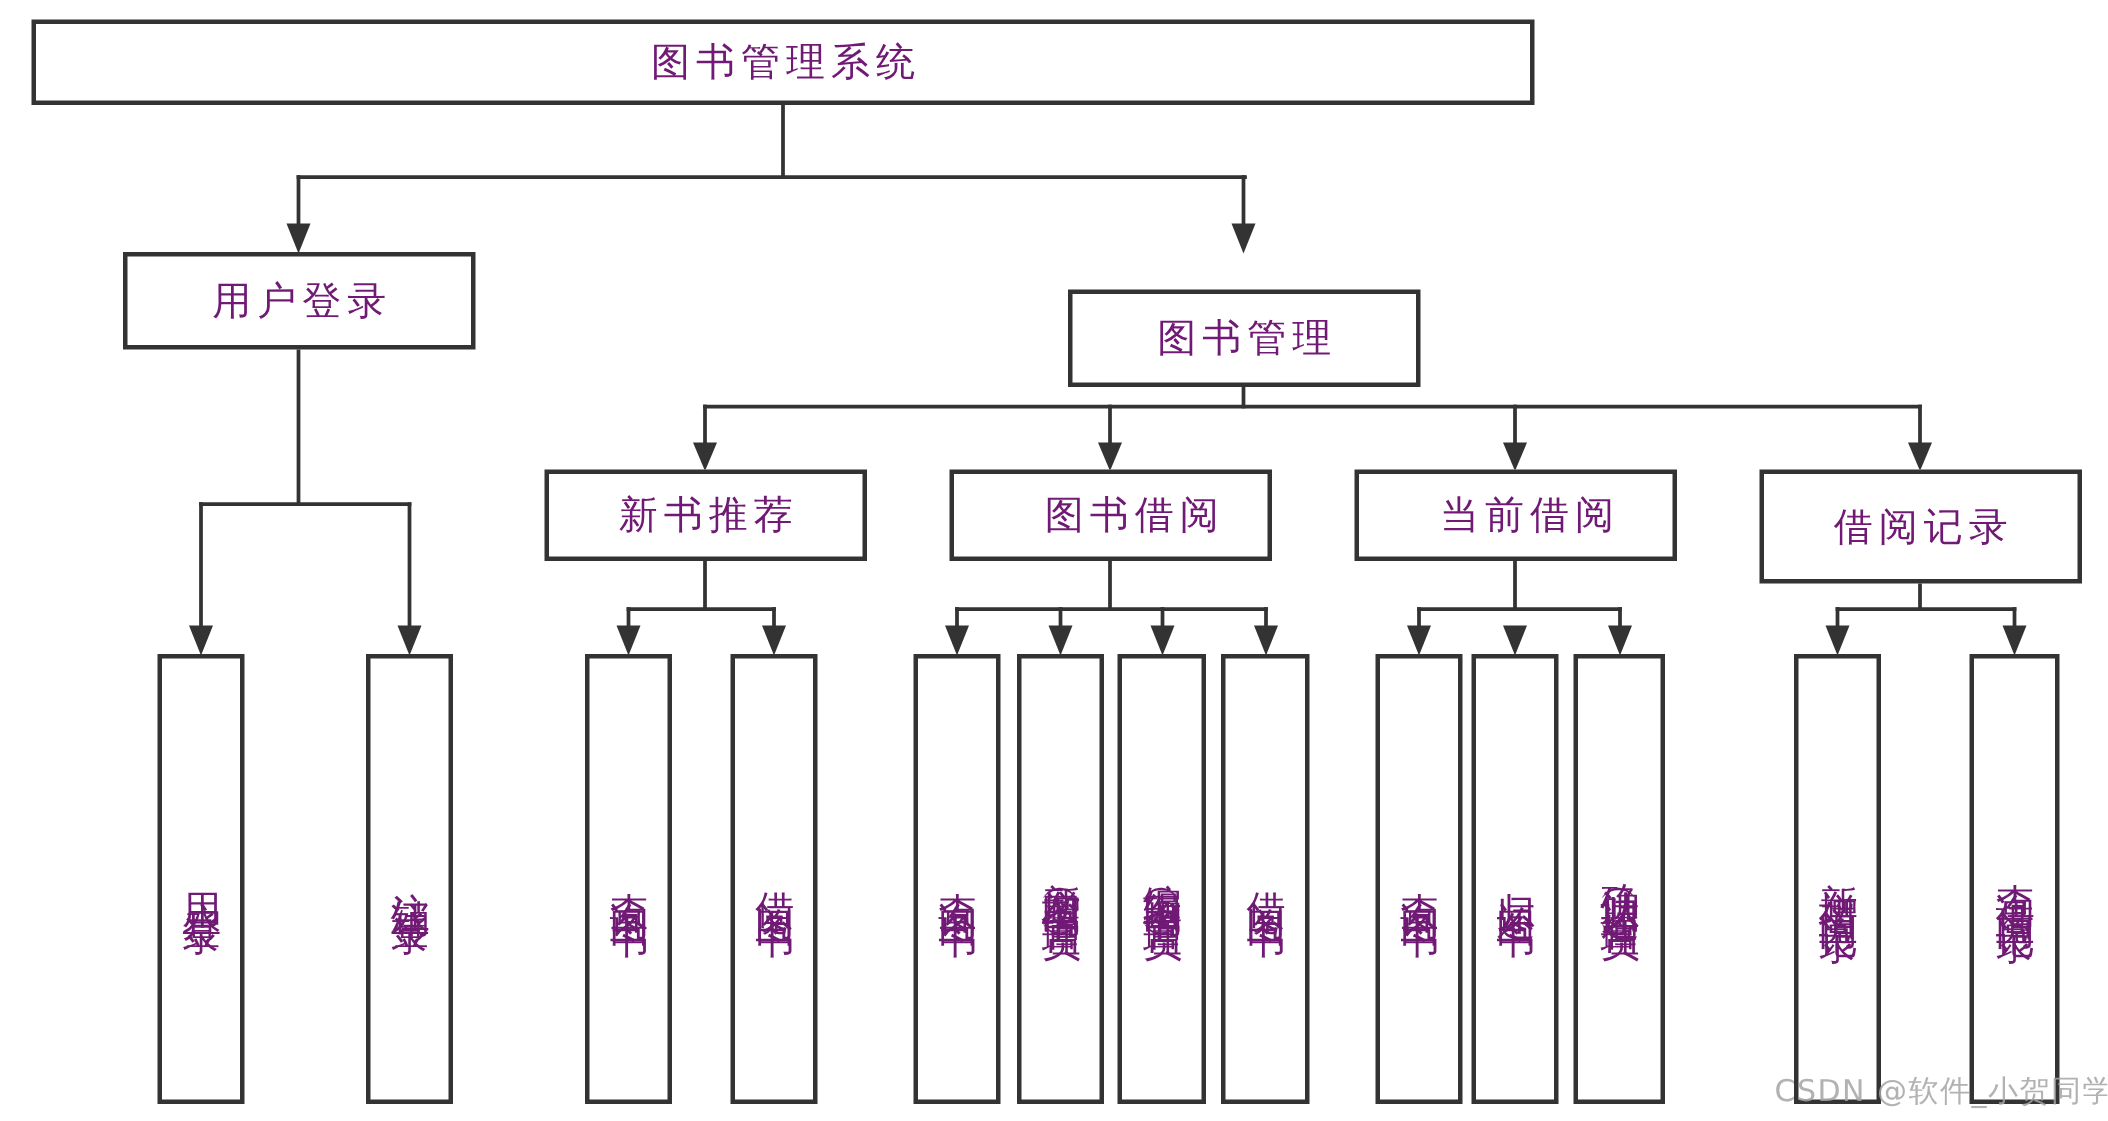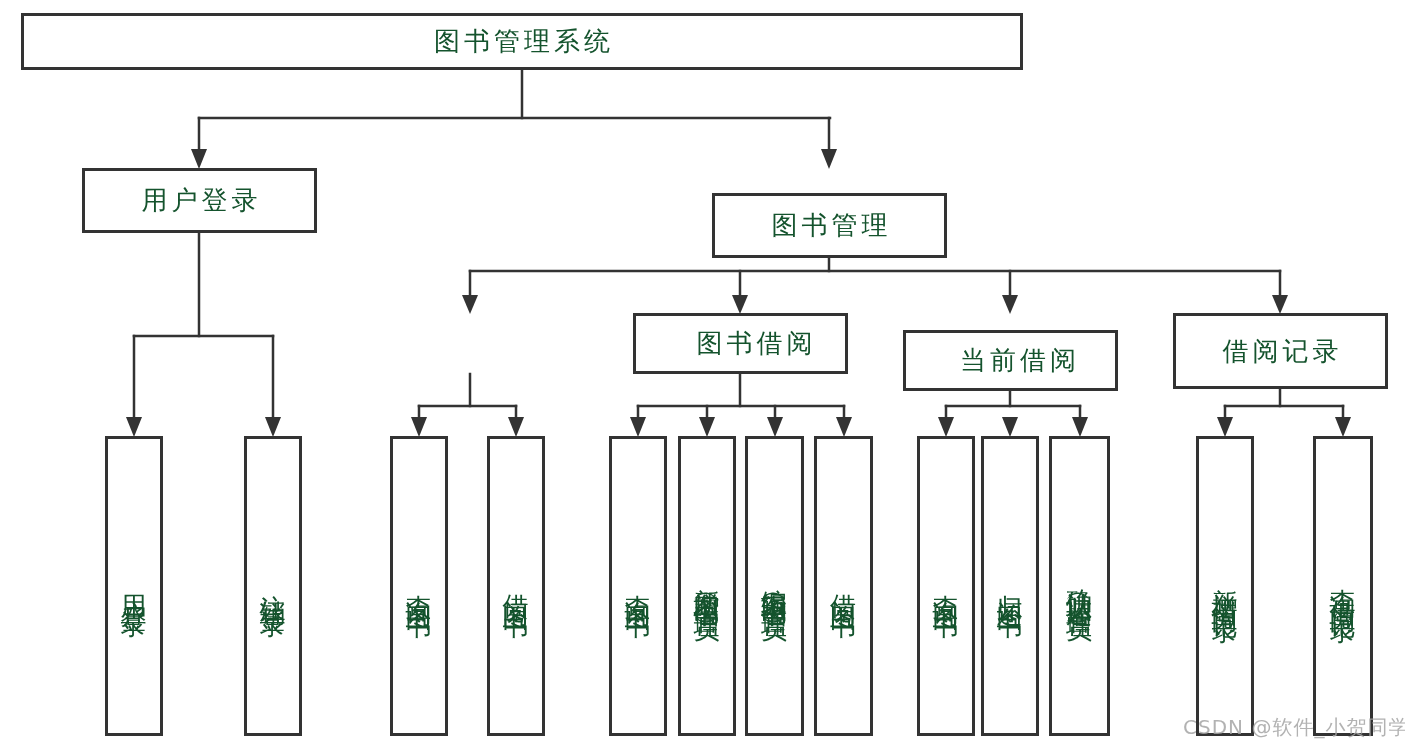--- a/index.html
+++ b/index.html
@@ -21,21 +21,21 @@
     width: 1405px; height: 747px;
   }
   .node {
     position: absolute;
     box-sizing: border-box;
     border: 3px solid #333333;
     background: #ffffff;
     display: flex;
     align-items: center;
     justify-content: center;
-    color: #14532d;
+    color: #701a75;
   }
   .node .hlabel {
     font-size: 26px;
     letter-spacing: 4px;
     text-indent: 4px;
     white-space: nowrap;
   }
   .leaf .vlabel {
     writing-mode: vertical-rl;
     text-orientation: mixed;
@@ -136,24 +136,27 @@
     <span class="hlabel">图书管理系统</span>
   </div>
 
   <div class="node" style="left:82px; top:168px; width:235px; height:65px;">
     <span class="hlabel">用户登录</span>
   </div>
   <div class="node" style="left:712px; top:168px; width:235px; height:65px;margin-top:25px;">
     <span class="hlabel">图书管理</span>
   </div>
 
+  <div class="node" style="left:363px; top:313px; width:215px; height:61px;">
+    <span class="hlabel">新书推荐</span>
+  </div>
   <div class="node" style="left:633px; top:313px; width:215px; height:61px;padding-left:28px;">
     <span class="hlabel">图书借阅</span>
   </div>
-  <div class="node" style="left:903px; top:330px; width:215px; height:61px;padding-left:15px;">
+  <div class="node" style="left:903px; top:313px; width:215px; height:61px;padding-left:15px;">
     <span class="hlabel">当前借阅</span>
   </div>
   <div class="node" style="left:1173px; top:313px; width:215px; height:76px;">
     <span class="hlabel">借阅记录</span>
   </div>
 
   <div class="node leaf" style="left:105px; top:436px; width:58px; height:300px;">
     <span class="vlabel">用户登录</span>
   </div>
   <div class="node leaf" style="left:244px; top:436px; width:58px; height:300px;">

